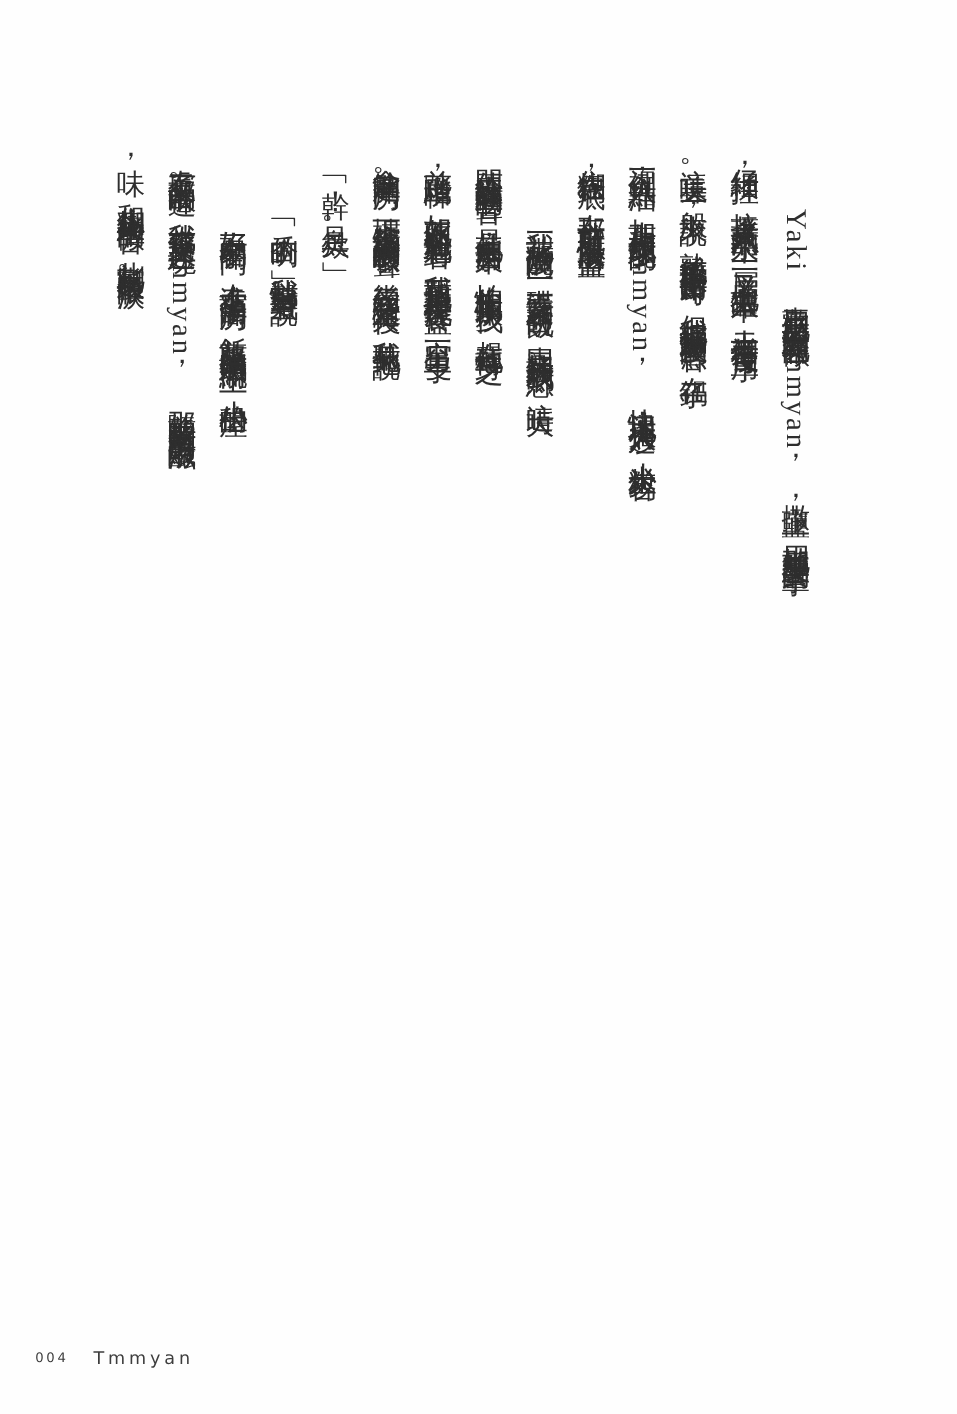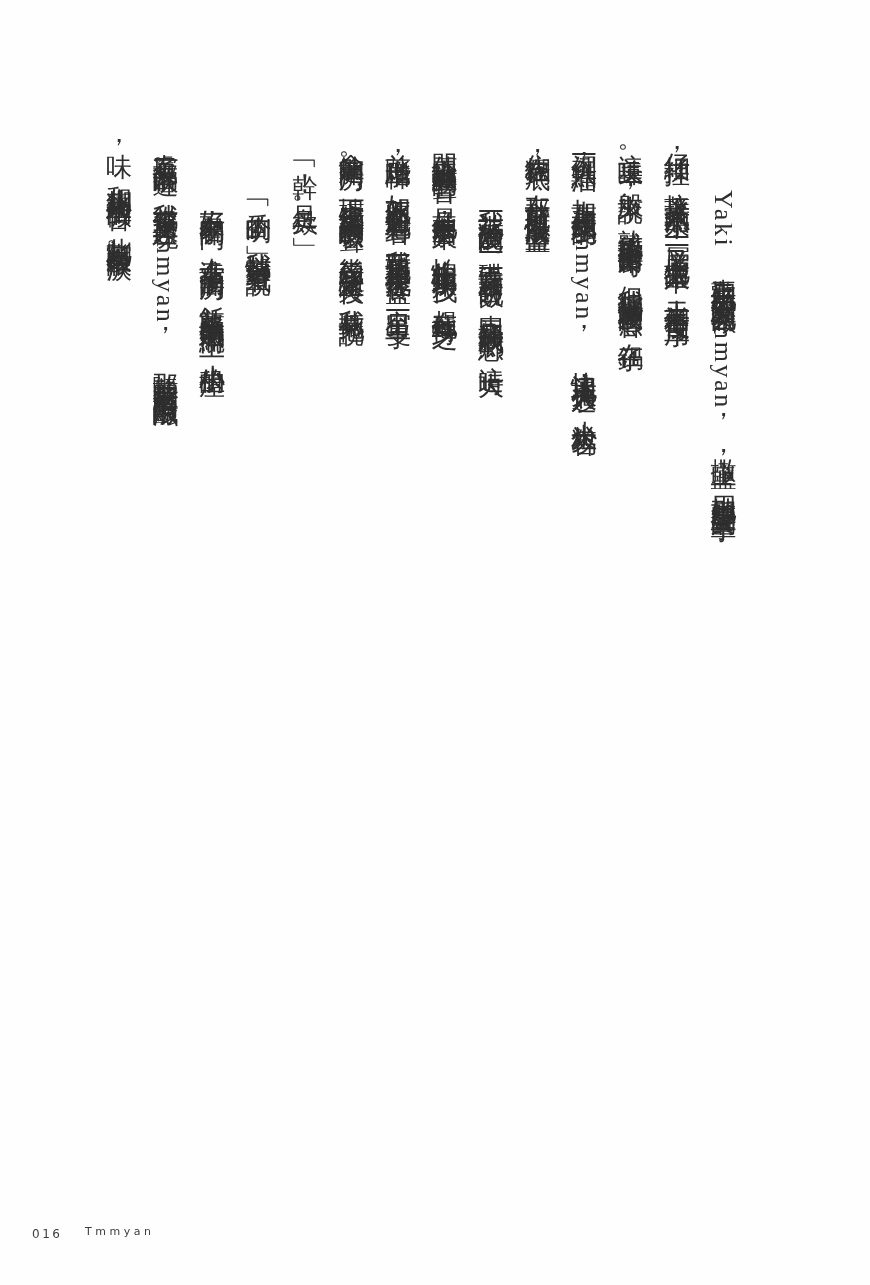--- a/index.html
+++ b/index.html
@@ -52,21 +52,21 @@
     position: absolute;
     left: 32px;
     top: 3px;
     font-size: 12px;
     letter-spacing: 2.5px;
   }
   .chapter {
     position: absolute;
     left: 85px;
     top: 1px;
-    font-size: 11px;
+    font-size: 16px;
     letter-spacing: 3.5px;
   }
 </style>
 </head>
 <body>
 
 <div class="page">
 
   <div class="text-block">
     <div class="col indent-2">Yaki 喜歡用半肥半瘦的豬五花肉做 Tmmyan，撒上鹽，用她那雙厚實的手掌</div>
@@ -79,17 +79,17 @@
     <div class="col">前踏上階梯，如此便不必尷尬地對看。我艱難地用一隻手托住餐盤，空出另一隻手</div>
     <div class="col">拿鑰匙開房門。樓下突然傳來劇烈的咳嗽聲，幾句三字經緊隨其後，我聽見他說：</div>
     <div class="col indent-half">「幹！足臭欸。」</div>
     <div class="col indent-2">「香的咧！」我悄聲對著空氣說。</div>
     <div class="col indent-2">好不容易開了門，走進空蕩蕩的房間，飯菜蒸騰的熱氣環繞而上，小小的租屋</div>
     <div class="col">處有了部落的味道。我從餐桌上夾起一塊 Tmmyan，那隨著時間發酵出的酸鹹滋</div>
     <div class="col">味，和焦糊小米粒的微苦，此刻嘗起來像眼淚。</div>
   </div>
 
   <div class="footer">
-    <span class="page-num">016</span>
+    <span class="page-num">004</span>
     <span class="chapter">Tmmyan</span>
   </div>
 
 </div>
 
 </body></html>

